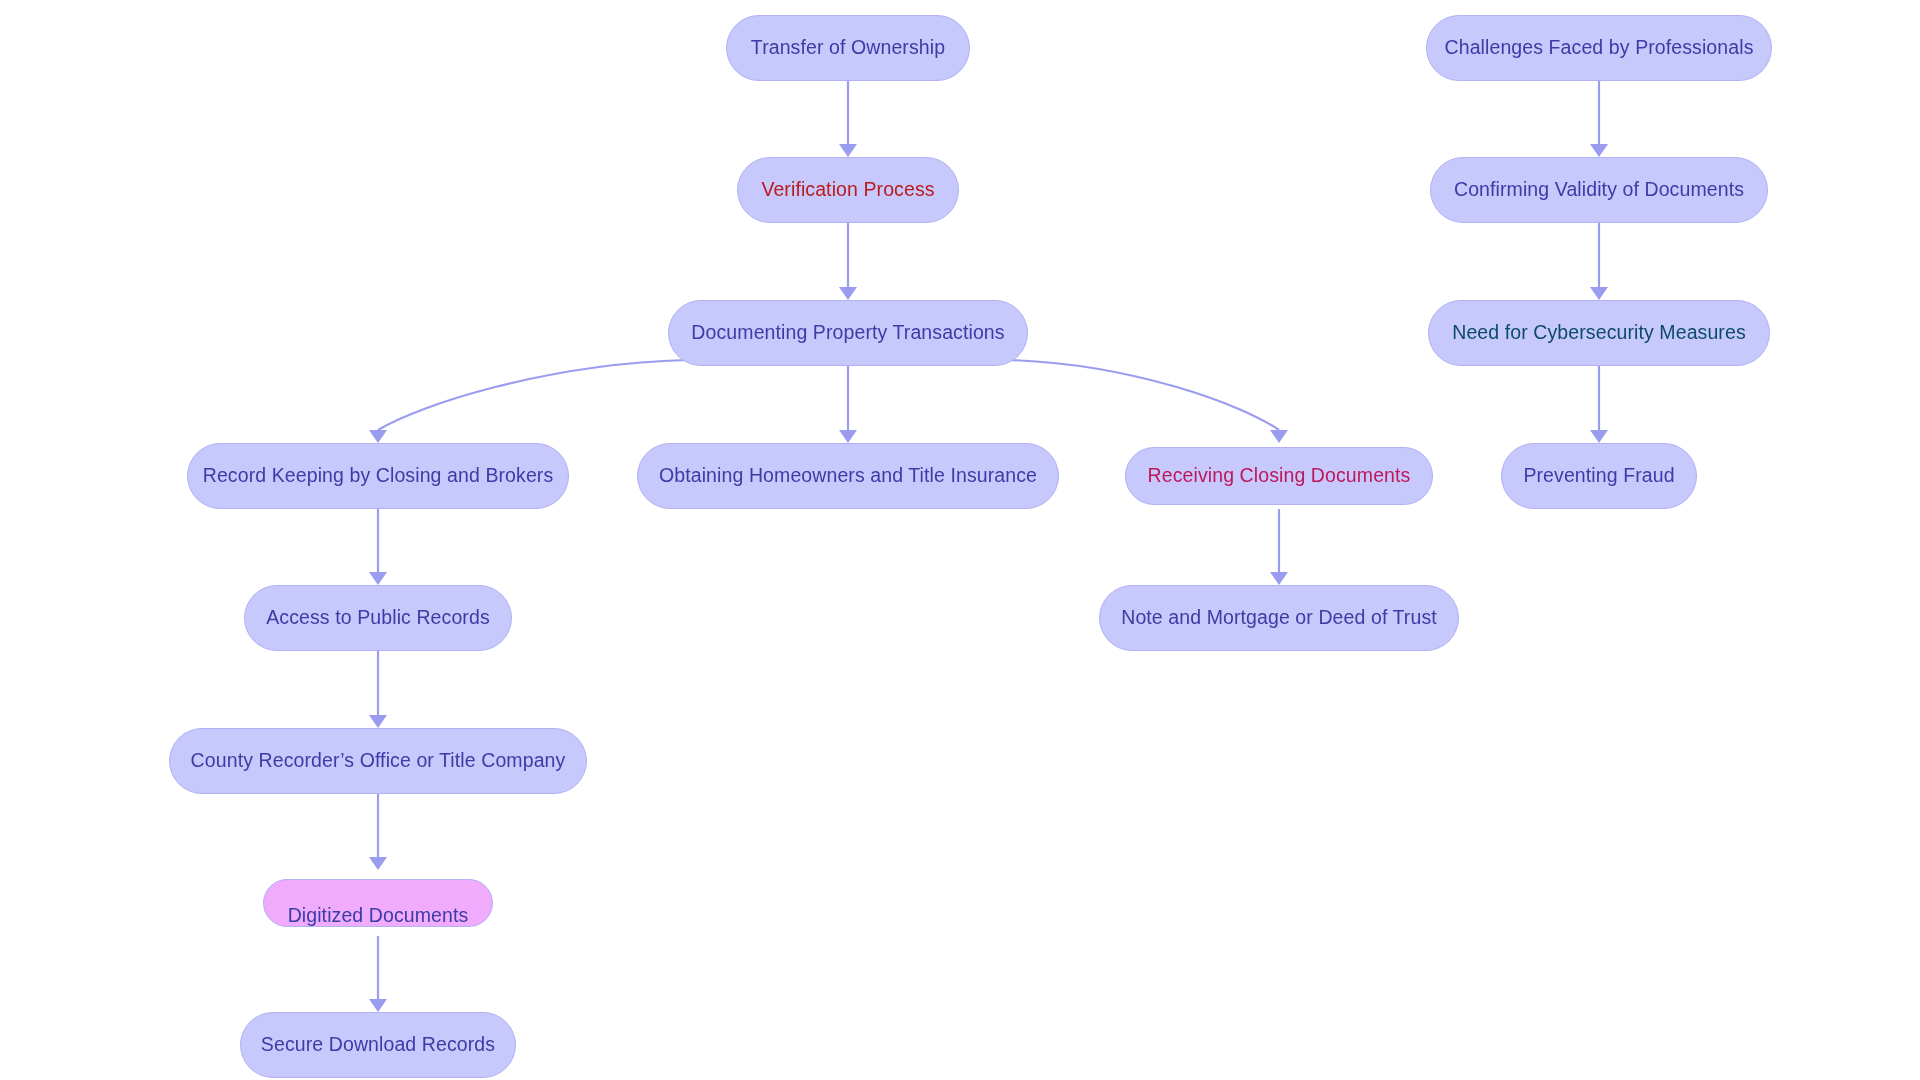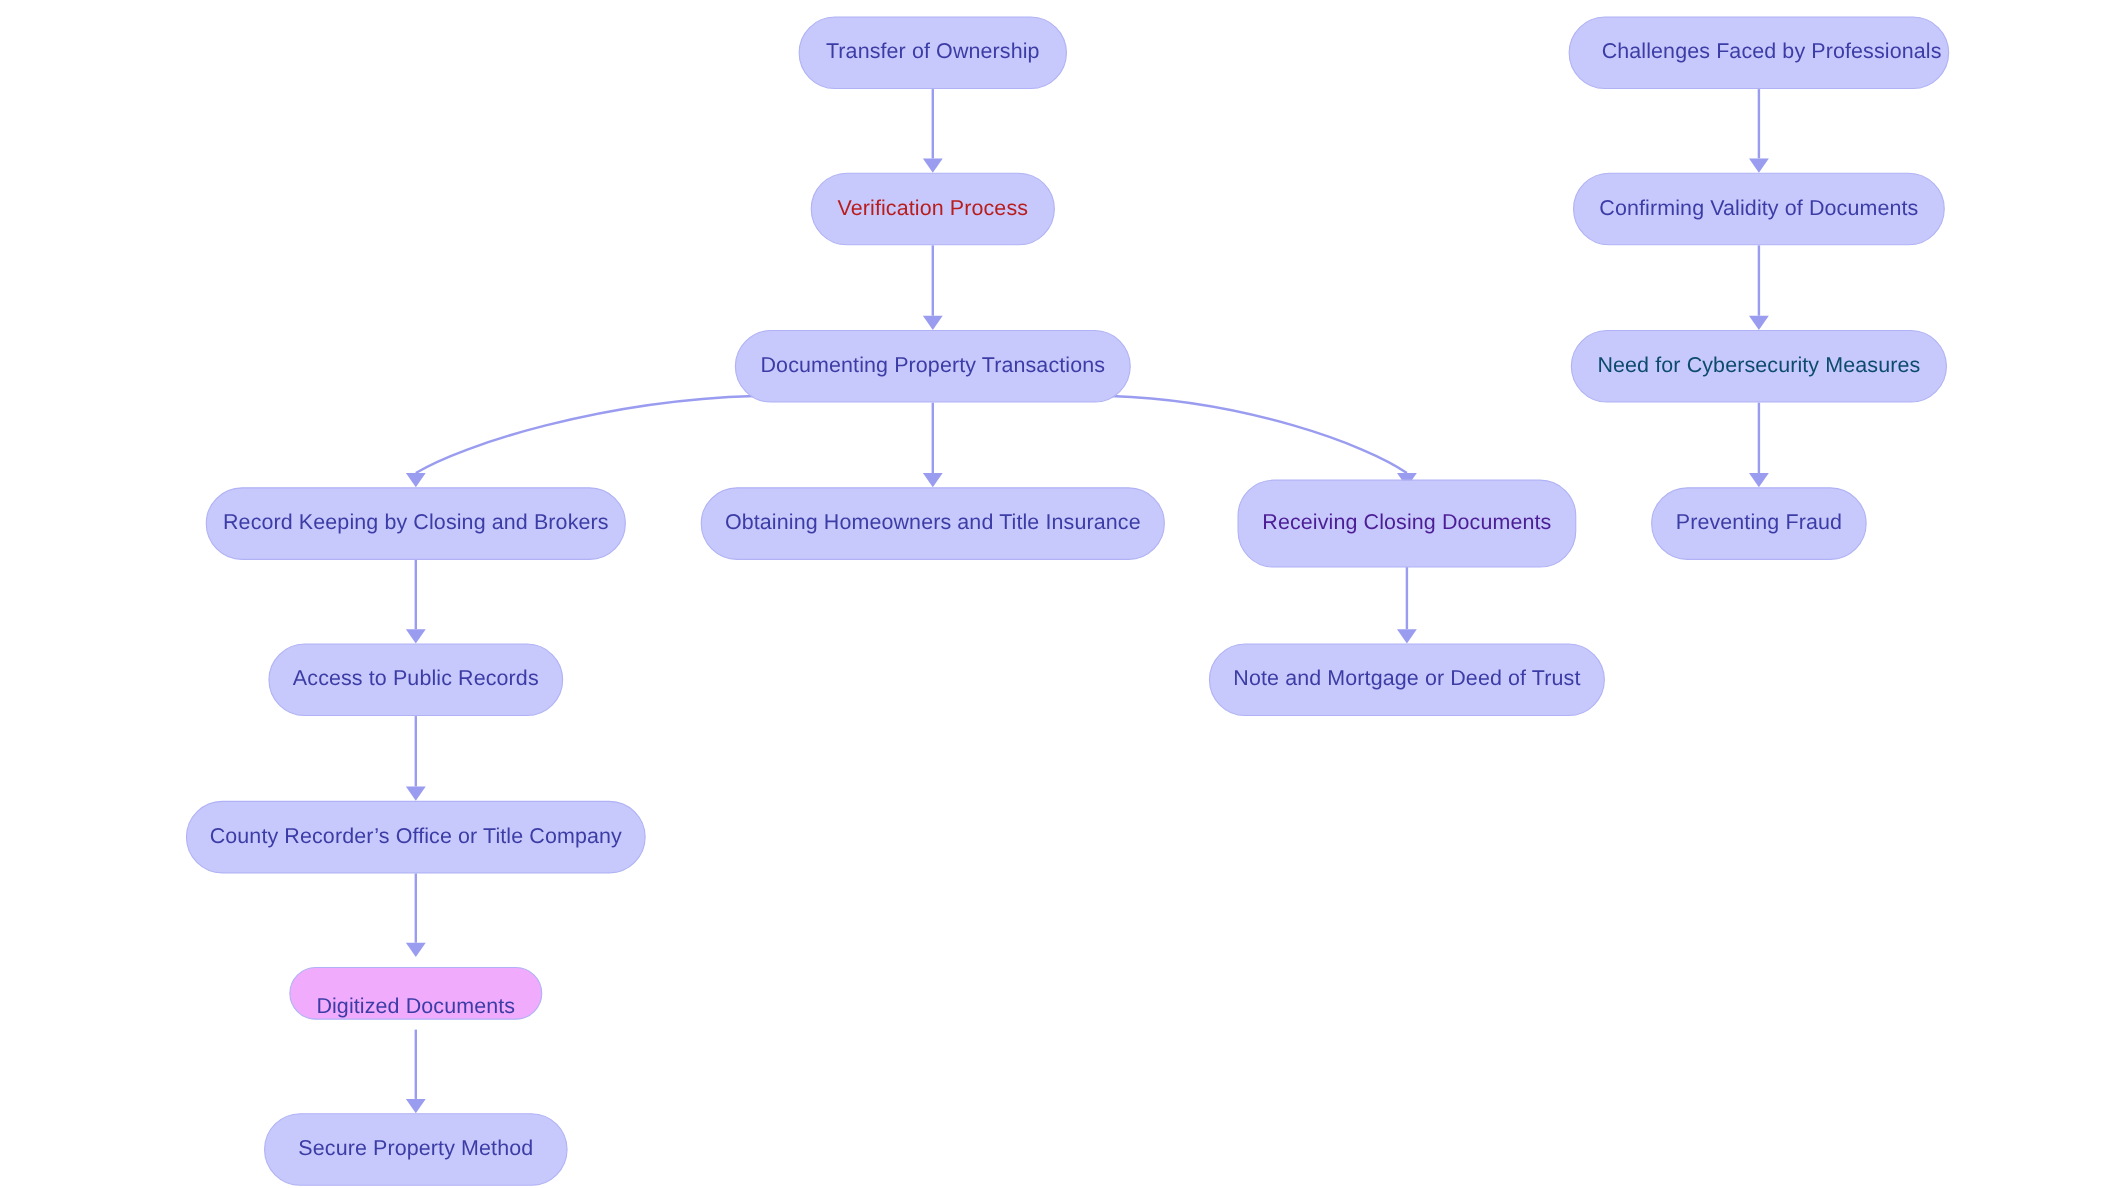--- a/index.html
+++ b/index.html
@@ -117,39 +117,39 @@
       </div>
       <div class="node" style="left: 848px; top: 333px; width: 360px; height: 66px; background: rgb(199, 200, 251); border-color: rgb(176, 178, 245); color: rgb(60, 60, 166);">
         <span class="node-label">Documenting Property Transactions</span>
       </div>
       <div class="node" style="left: 378px; top: 476px; width: 382px; height: 66px; background: rgb(199, 200, 251); border-color: rgb(176, 178, 245); color: rgb(60, 60, 166);">
         <span class="node-label">Record Keeping by Closing and Brokers</span>
       </div>
       <div class="node" style="left: 848px; top: 476px; width: 422px; height: 66px; background: rgb(199, 200, 251); border-color: rgb(176, 178, 245); color: rgb(60, 60, 166);">
         <span class="node-label">Obtaining Homeowners and Title Insurance</span>
       </div>
-      <div class="node" style="left: 1279px; top: 476px; width: 308px; height: 80px; background: rgb(199, 200, 251); border-color: rgb(176, 178, 245); color: #4c1d95;">
+      <div class="node" style="left: 1279px; top: 476px; width: 308px; height: 58px; background: rgb(199, 200, 251); border-color: rgb(176, 178, 245); color: #be185d;">
         <span class="node-label">Receiving Closing Documents</span>
       </div>
       <div class="node" style="left: 378px; top: 618px; width: 268px; height: 66px; background: rgb(199, 200, 251); border-color: rgb(176, 178, 245); color: rgb(60, 60, 166);">
         <span class="node-label">Access to Public Records</span>
       </div>
       <div class="node" style="left: 1279px; top: 618px; width: 360px; height: 66px; background: rgb(199, 200, 251); border-color: rgb(176, 178, 245); color: rgb(60, 60, 166);">
         <span class="node-label">Note and Mortgage or Deed of Trust</span>
       </div>
       <div class="node" style="left: 378px; top: 761px; width: 418px; height: 66px; background: rgb(199, 200, 251); border-color: rgb(176, 178, 245); color: rgb(60, 60, 166);">
         <span class="node-label">County Recorder’s Office or Title Company</span>
       </div>
       <div class="node" style="left: 378px; top: 903px; width: 230px; height: 48px; background: #f0abfc; border-color: rgb(176, 178, 245); color: rgb(60, 60, 166); align-items: flex-end;">
         <span class="node-label">Digitized Documents</span>
       </div>
       <div class="node" style="left: 378px; top: 1045px; width: 276px; height: 66px; background: rgb(199, 200, 251); border-color: rgb(176, 178, 245); color: rgb(60, 60, 166);">
-        <span class="node-label">Secure Property Method</span>
+        <span class="node-label">Secure Download Records</span>
       </div>
-      <div class="node" style="left: 1599px; top: 48px; width: 346px; height: 66px; background: rgb(199, 200, 251); border-color: rgb(176, 178, 245); color: rgb(60, 60, 166); justify-content: flex-end;">
+      <div class="node" style="left: 1599px; top: 48px; width: 346px; height: 66px; background: rgb(199, 200, 251); border-color: rgb(176, 178, 245); color: rgb(60, 60, 166);">
         <span class="node-label">Challenges Faced by Professionals</span>
       </div>
       <div class="node" style="left: 1599px; top: 190px; width: 338px; height: 66px; background: rgb(199, 200, 251); border-color: rgb(176, 178, 245); color: rgb(60, 60, 166);">
         <span class="node-label">Confirming Validity of Documents</span>
       </div>
       <div class="node" style="left: 1599px; top: 333px; width: 342px; height: 66px; background: rgb(199, 200, 251); border-color: rgb(176, 178, 245); color: #0c4a6e;">
         <span class="node-label">Need for Cybersecurity Measures</span>
       </div>
       <div class="node" style="left: 1599px; top: 476px; width: 196px; height: 66px; background: rgb(199, 200, 251); border-color: rgb(176, 178, 245); color: rgb(60, 60, 166);">
         <span class="node-label">Preventing Fraud</span>

